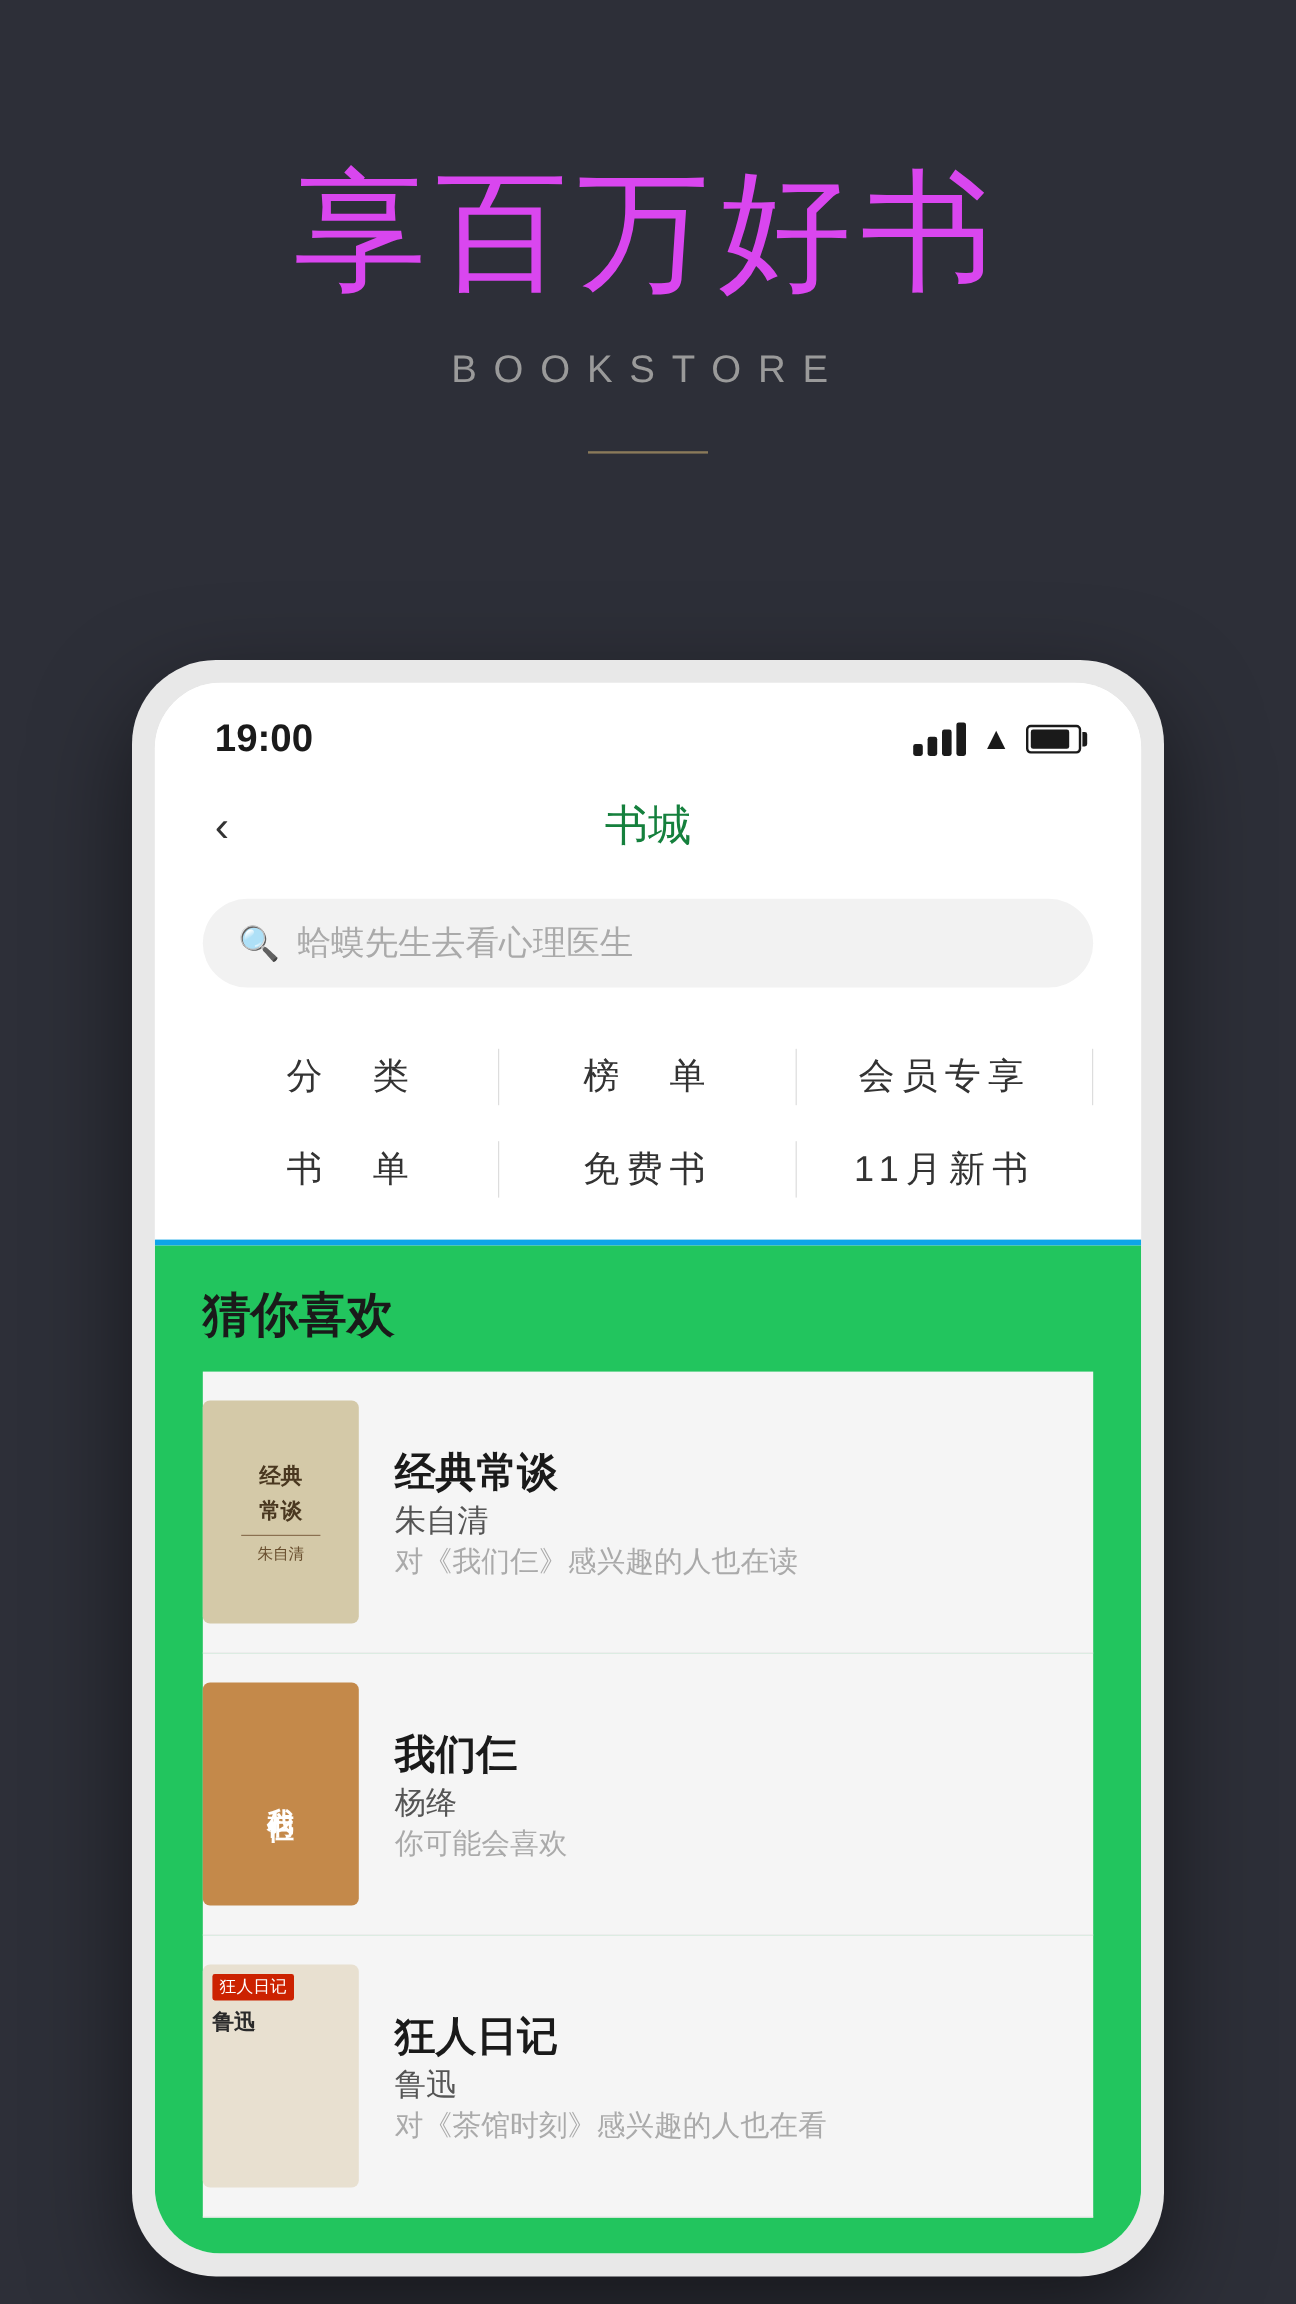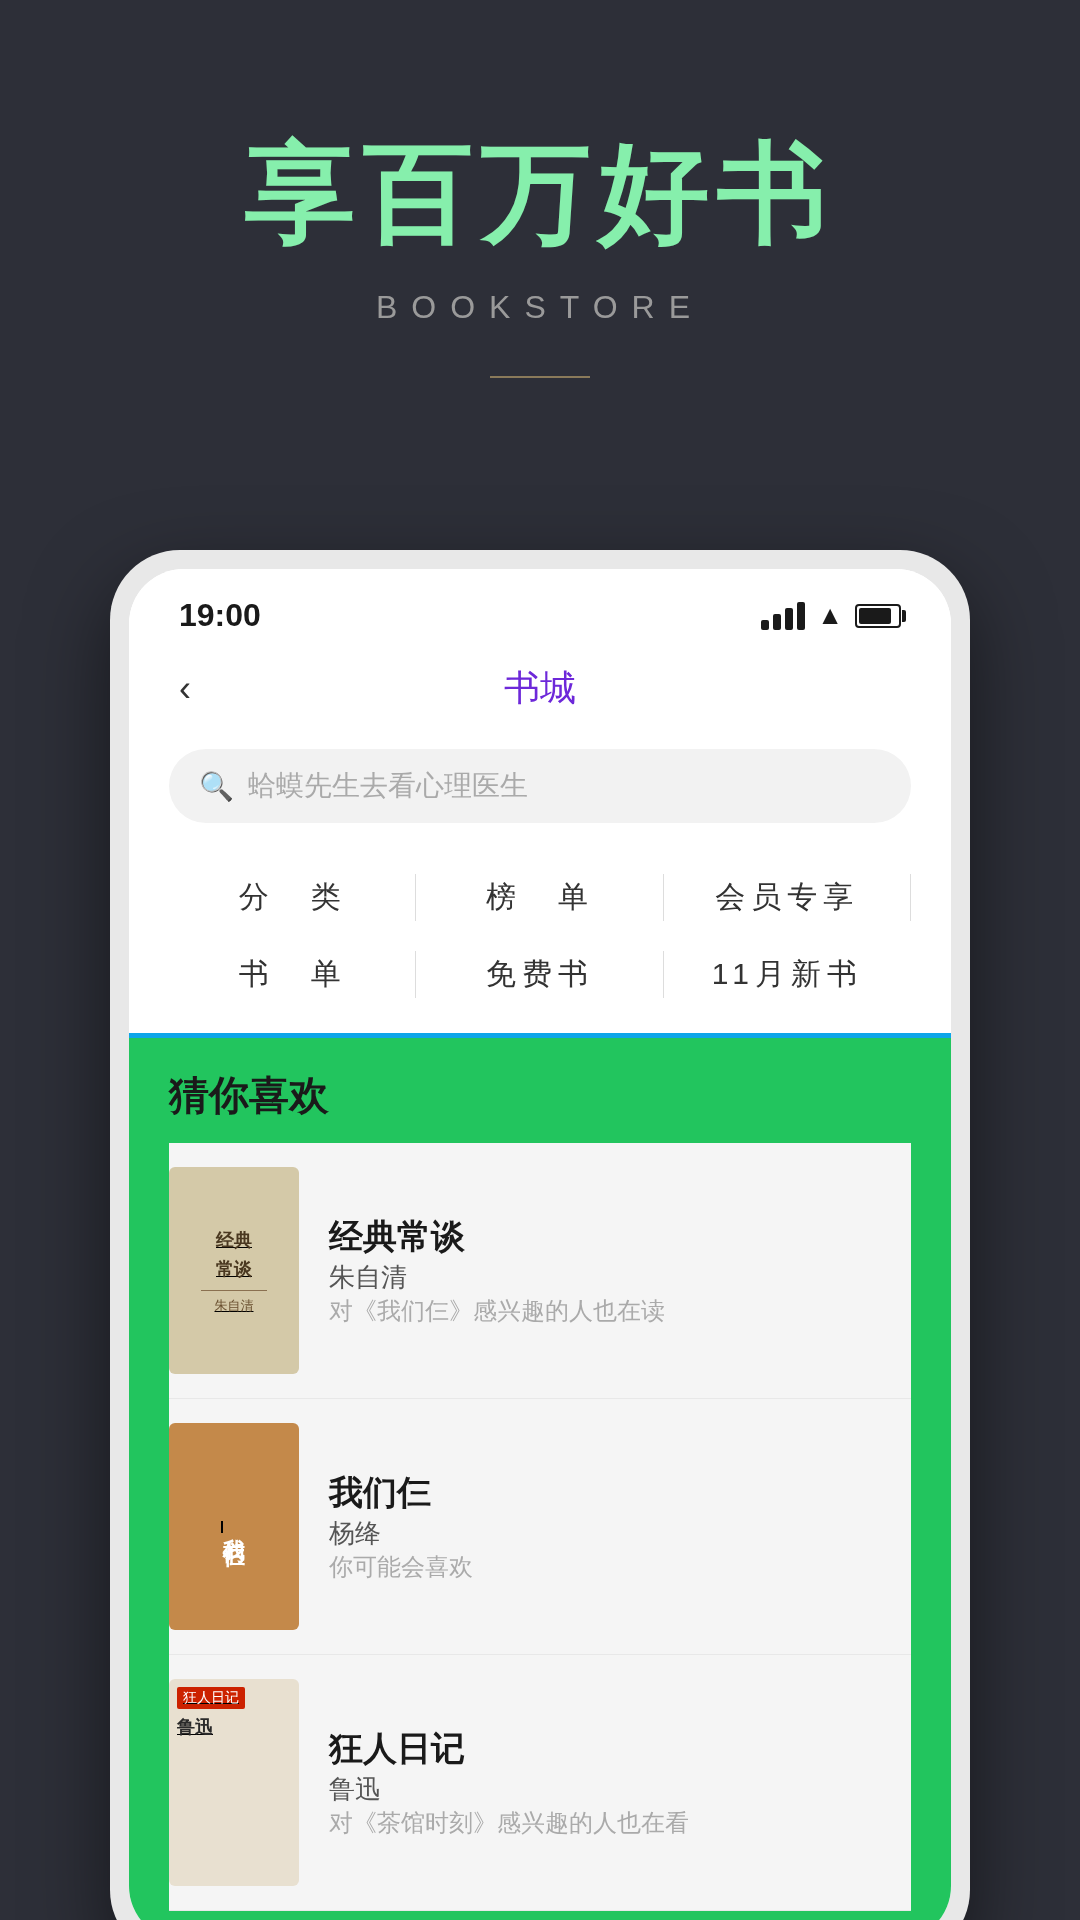--- a/index.html
+++ b/index.html
@@ -20,22 +20,22 @@
       width: 100%;
       display: flex;
       flex-direction: column;
       align-items: center;
       padding-top: 120px;
       padding-bottom: 80px;
     }
 
     .hero-title {
       font-size: 110px;
-      font-weight: 700;
-      color: #86efac;
+      font-weight: 400;
+      color: #d946ef;
       letter-spacing: 8px;
       font-family: 'STSong', 'SimSun', serif;
     }
 
     .hero-subtitle {
       font-size: 32px;
       font-weight: 400;
       color: #9a9a9a;
       letter-spacing: 14px;
       margin-top: 20px;
@@ -148,21 +148,21 @@
       position: absolute;
       left: 50px;
       font-size: 36px;
       color: #333;
       cursor: pointer;
     }
 
     .nav-title {
       font-size: 36px;
       font-weight: 500;
-      color: #6d28d9;
+      color: #15803d;
     }
 
     
     .search-bar {
       margin: 16px 40px;
       background: #f2f2f2;
       border-radius: 50px;
       padding: 18px 30px;
       display: flex;
       align-items: center;
@@ -225,26 +225,25 @@
       display: flex;
       gap: 30px;
       padding: 24px 0;
       border-bottom: 1px solid #e8e8e8;
       background: #f5f5f5;
       cursor: pointer;
     }
 
     .book-cover {
       width: 130px;
-      height: 207px;
+      height: 186px;
       border-radius: 6px;
       flex-shrink: 0;
       overflow: hidden;
       position: relative;
-      text-decoration: underline;
     }
 
     
     .cover-1 {
       background: #d4c9a8;
       display: flex;
       flex-direction: column;
       align-items: center;
       justify-content: center;
       padding: 10px;

